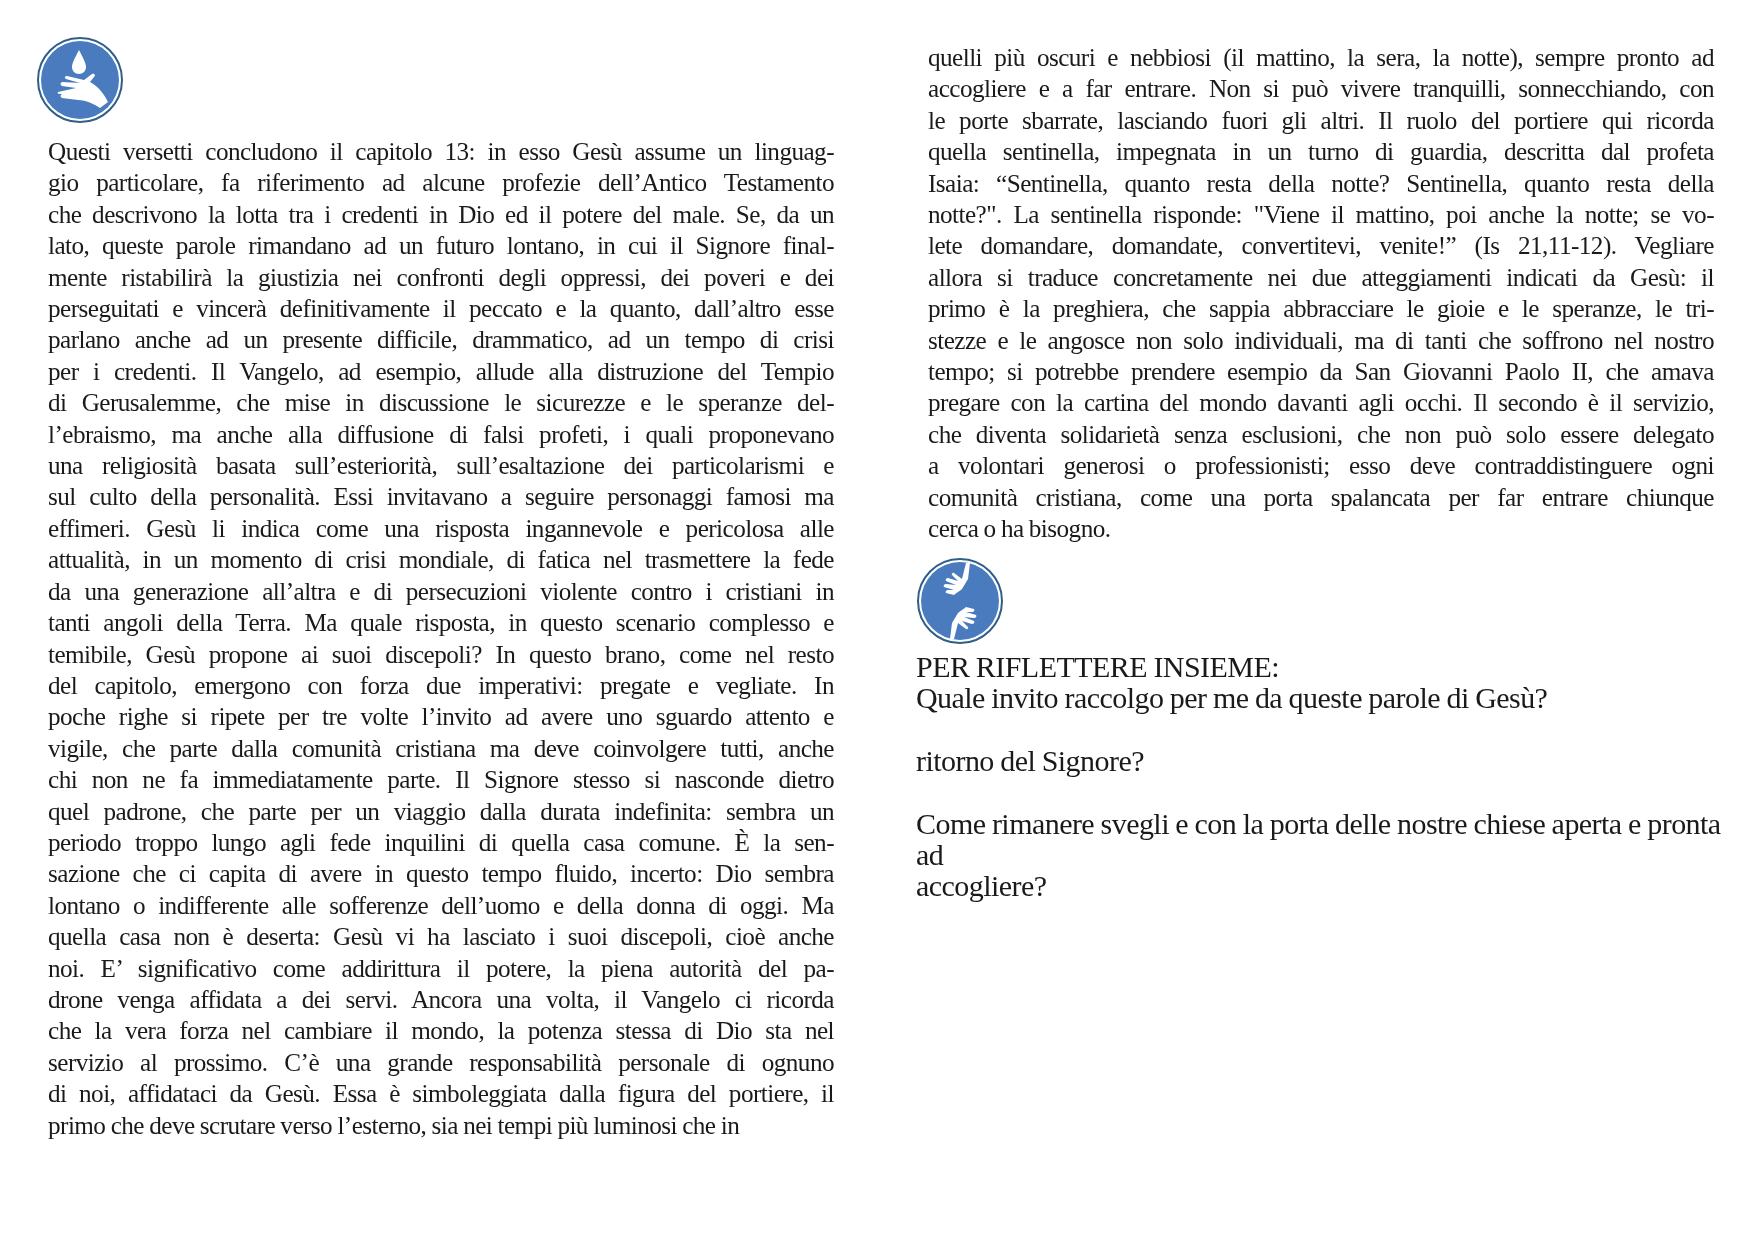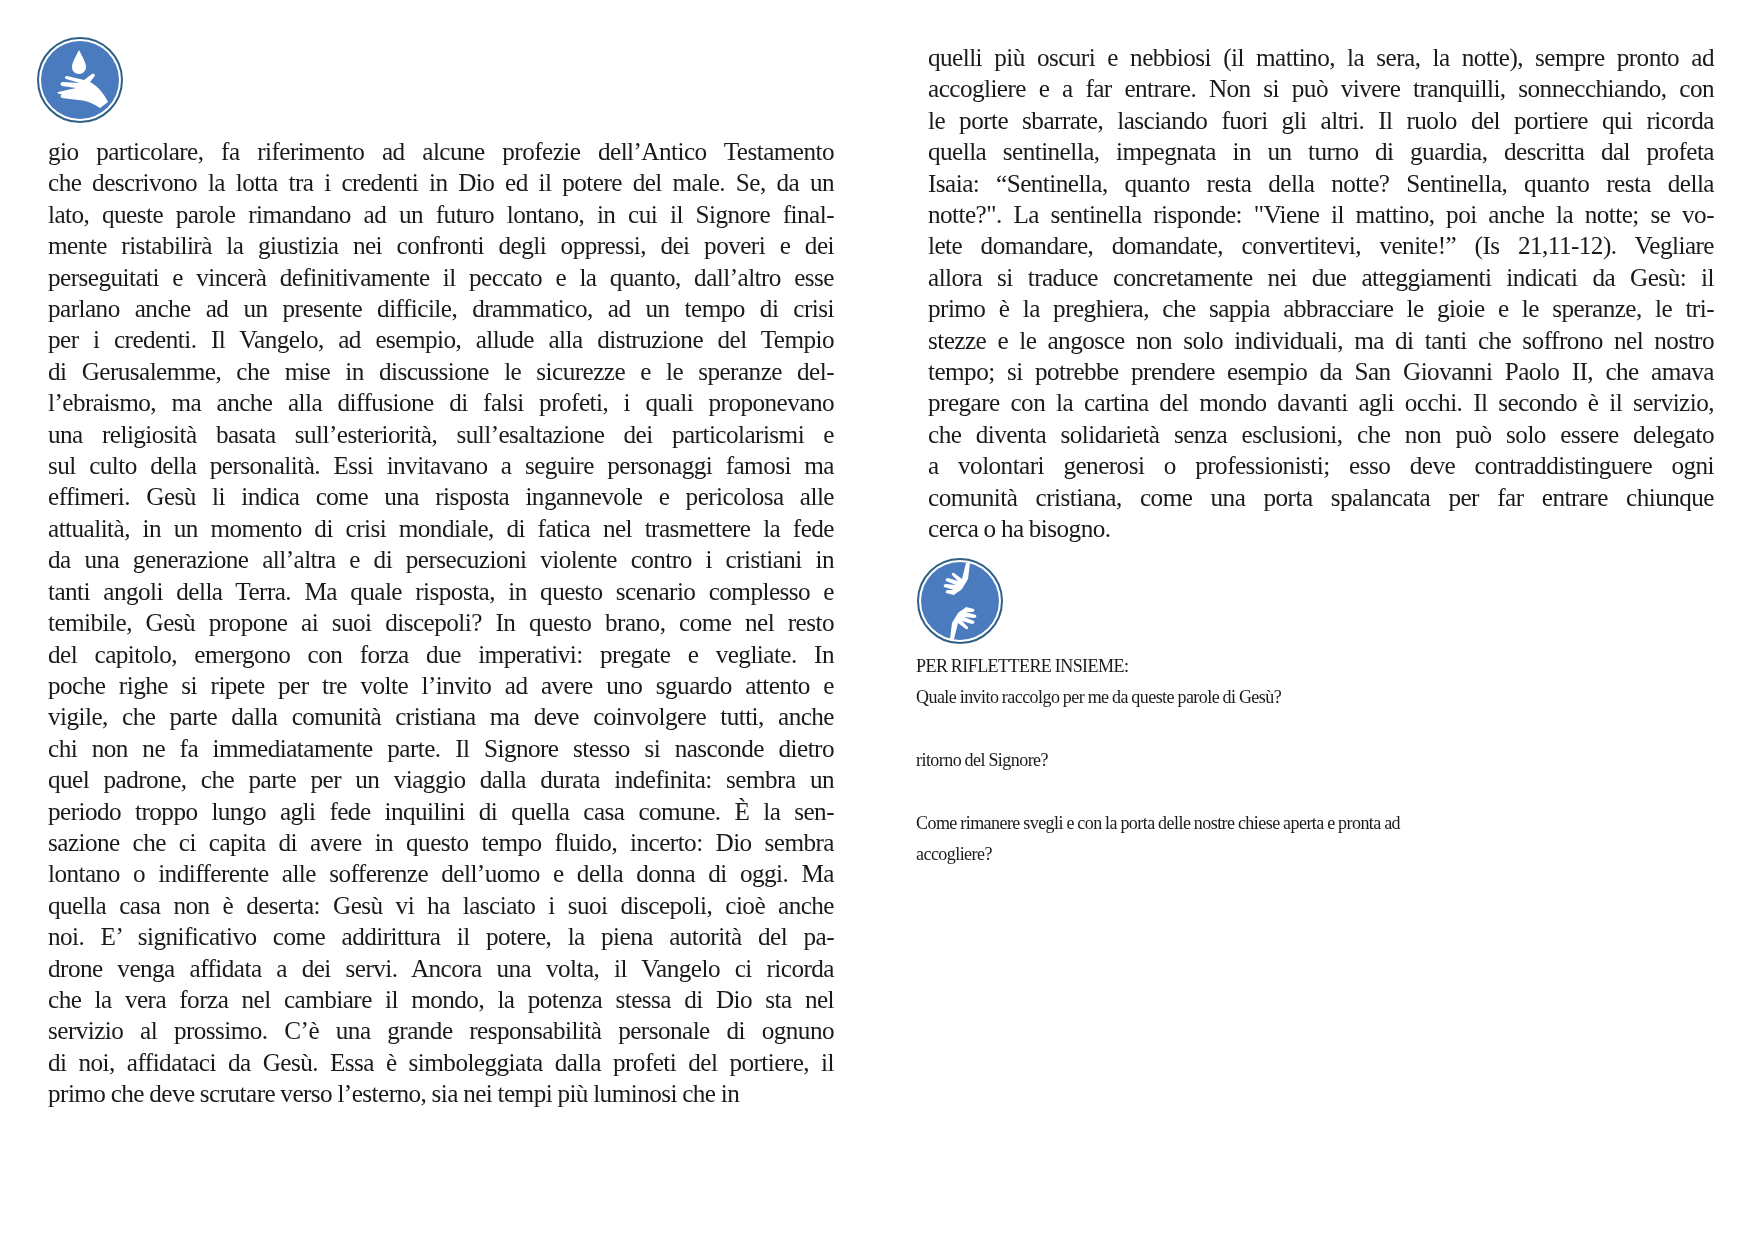--- a/index.html
+++ b/index.html
@@ -8,34 +8,35 @@
     .col { position: absolute; width: 810px; }
     .col-left { left: 36px; top: 36px; }
     .col-right { left: 916px; top: 30px; }
     .para { font-size: 25.2px; line-height: 31.4px; text-align: justify; margin: 12px;
       letter-spacing: -0.55px; word-spacing: -0.5px; hyphens: manual; }
     .line { display: block; white-space: nowrap; text-align-last: justify; text-align: justify; }
     .line.last { text-align-last: left; }
     .icon { width: 88px; height: 88px; display: block; }
     .icon-left { margin-bottom: 6px; margin-left: 0px; }
     .icon-right { margin-top: 10px; margin-bottom: 6px; }
-    .q { font-size: 18px; line-height: 31.4px; margin: 0; letter-spacing: -0.55px; word-spacing: -0.5px; }
+    .q { font-size: 30px; line-height: 31.4px; margin: 0; letter-spacing: -0.55px; word-spacing: -0.5px; }
     .gap { height: 31.4px; }
   </style>
 </head>
 <body>
 
 <div class="col col-left">
   <svg class="icon icon-left" viewBox="0 0 88 88">
     <circle cx="44" cy="44" r="42" fill="#ffffff" stroke="#2e5f86" stroke-width="2"></circle>
     <circle cx="44" cy="44" r="39" fill="#4a7bbf"></circle>
     <path d="M43 14 C39 22 36 27 36 31 C36 35 39 38 43 38 C47 38 50 35 50 31 C50 27 47 22 43 14 Z" fill="#ffffff"></path>
     <path d="M22 56 L40 52 L26 50 C24 49 24 47 26 46 L44 47 L30 43 C28 42 29 40 31 40 L48 44 L56 38 C58 37 60 39 58 41 L54 46 C62 50 68 58 72 66 L64 72 C58 68 50 64 42 64 L26 62 C24 61 24 59 26 58 L38 58 L24 58 C22 58 21 57 22 56 Z" fill="#ffffff"></path>
   </svg>
   <div class="para" id="left-lines">
+      <span class="line">Questi versetti concludono il capitolo 13: in esso Gesù assume un linguag-</span>
       <span class="line">gio particolare, fa riferimento ad alcune profezie dell’Antico Testamento</span>
       <span class="line">che descrivono la lotta tra i credenti in Dio ed il potere del male. Se, da un</span>
       <span class="line">lato, queste parole rimandano ad un futuro lontano, in cui il Signore final-</span>
       <span class="line">mente ristabilirà la giustizia nei confronti degli oppressi, dei poveri e dei</span>
       <span class="line">perseguitati e vincerà definitivamente il peccato e la quanto, dall’altro esse</span>
       <span class="line">parlano anche ad un presente difficile, drammatico, ad un tempo di crisi</span>
       <span class="line">per i credenti. Il Vangelo, ad esempio, allude alla distruzione del Tempio</span>
       <span class="line">di Gerusalemme, che mise in discussione le sicurezze e le speranze del-</span>
       <span class="line">l’ebraismo, ma anche alla diffusione di falsi profeti, i quali proponevano</span>
       <span class="line">una religiosità basata sull’esteriorità, sull’esaltazione dei particolarismi e</span>
@@ -51,21 +52,21 @@
       <span class="line">chi non ne fa immediatamente parte. Il Signore stesso si nasconde dietro</span>
       <span class="line">quel padrone, che parte per un viaggio dalla durata indefinita: sembra un</span>
       <span class="line">periodo troppo lungo agli fede inquilini di quella casa comune. È la sen-</span>
       <span class="line">sazione che ci capita di avere in questo tempo fluido, incerto: Dio sembra</span>
       <span class="line">lontano o indifferente alle sofferenze dell’uomo e della donna di oggi. Ma</span>
       <span class="line">quella casa non è deserta: Gesù vi ha lasciato i suoi discepoli, cioè anche</span>
       <span class="line">noi. E’ significativo come addirittura il potere, la piena autorità del pa-</span>
       <span class="line">drone venga affidata a dei servi. Ancora una volta, il Vangelo ci ricorda</span>
       <span class="line">che la vera forza nel cambiare il mondo, la potenza stessa di Dio sta nel</span>
       <span class="line">servizio al prossimo. C’è una grande responsabilità personale di ognuno</span>
-      <span class="line">di noi, affidataci da Gesù. Essa è simboleggiata dalla profeti del portiere, il</span>
+      <span class="line">di noi, affidataci da Gesù. Essa è simboleggiata dalla figura del portiere, il</span>
       <span class="line last">primo che deve scrutare verso l’esterno, sia nei tempi più luminosi che in</span>
     </div>
 </div>
 
 <div class="col col-right">
   <div class="para" id="right-lines">
       <span class="line">quelli più oscuri e nebbiosi (il mattino, la sera, la notte), sempre pronto ad</span>
       <span class="line">accogliere e a far entrare. Non si può vivere tranquilli, sonnecchiando, con</span>
       <span class="line">le porte sbarrate, lasciando fuori gli altri. Il ruolo del portiere qui ricorda</span>
       <span class="line">quella sentinella, impegnata in un turno di guardia, descritta dal profeta</span>

